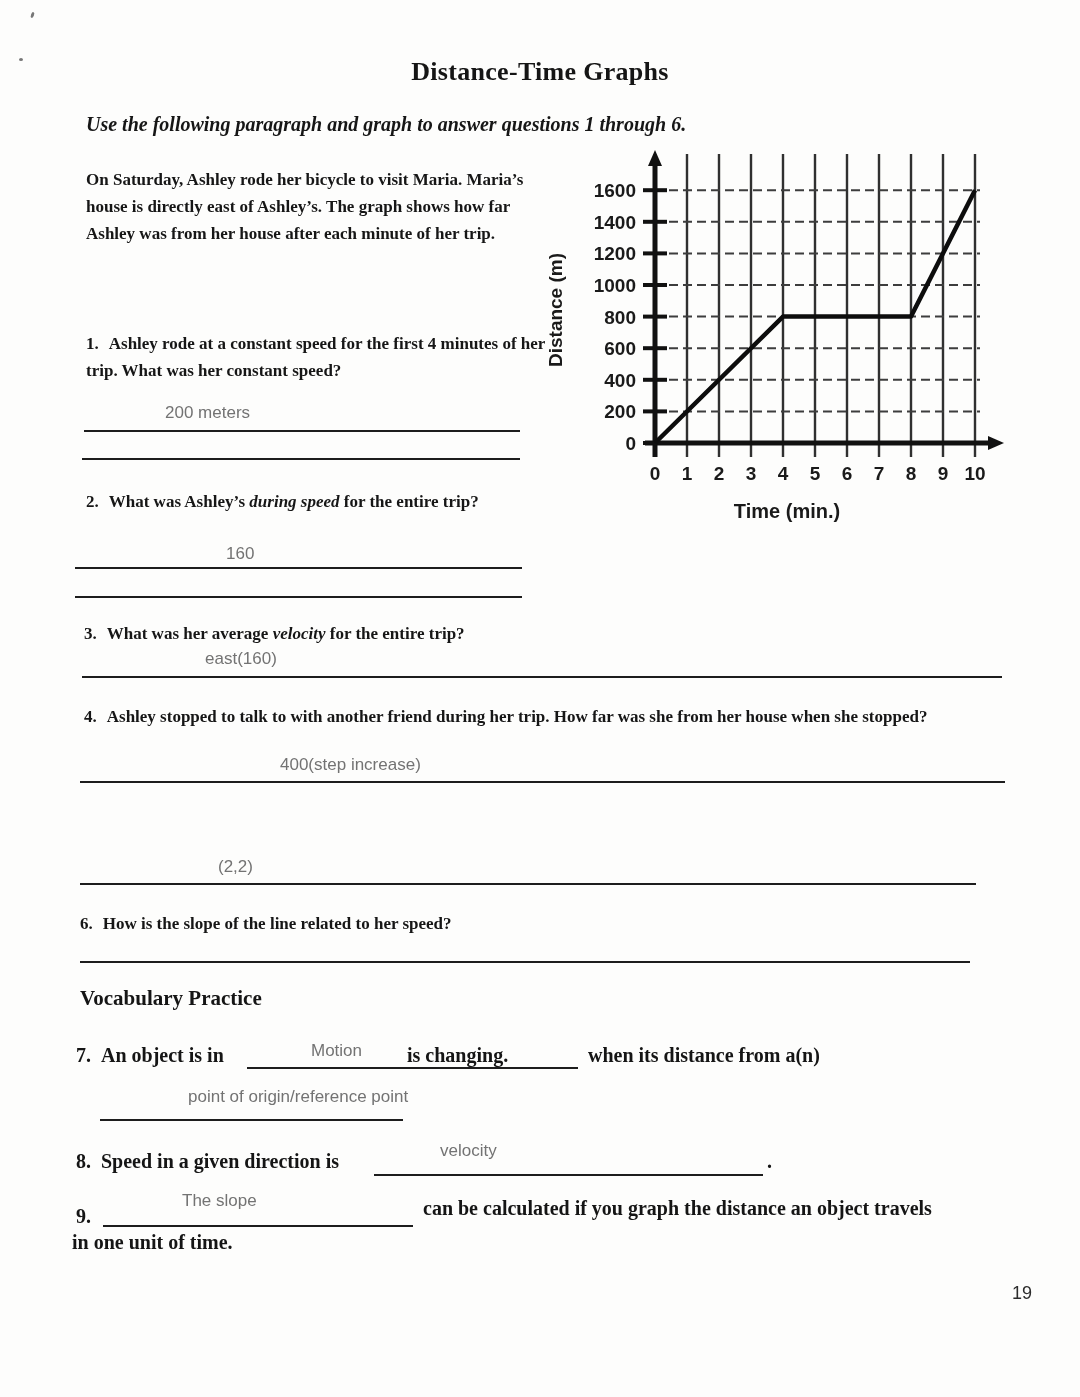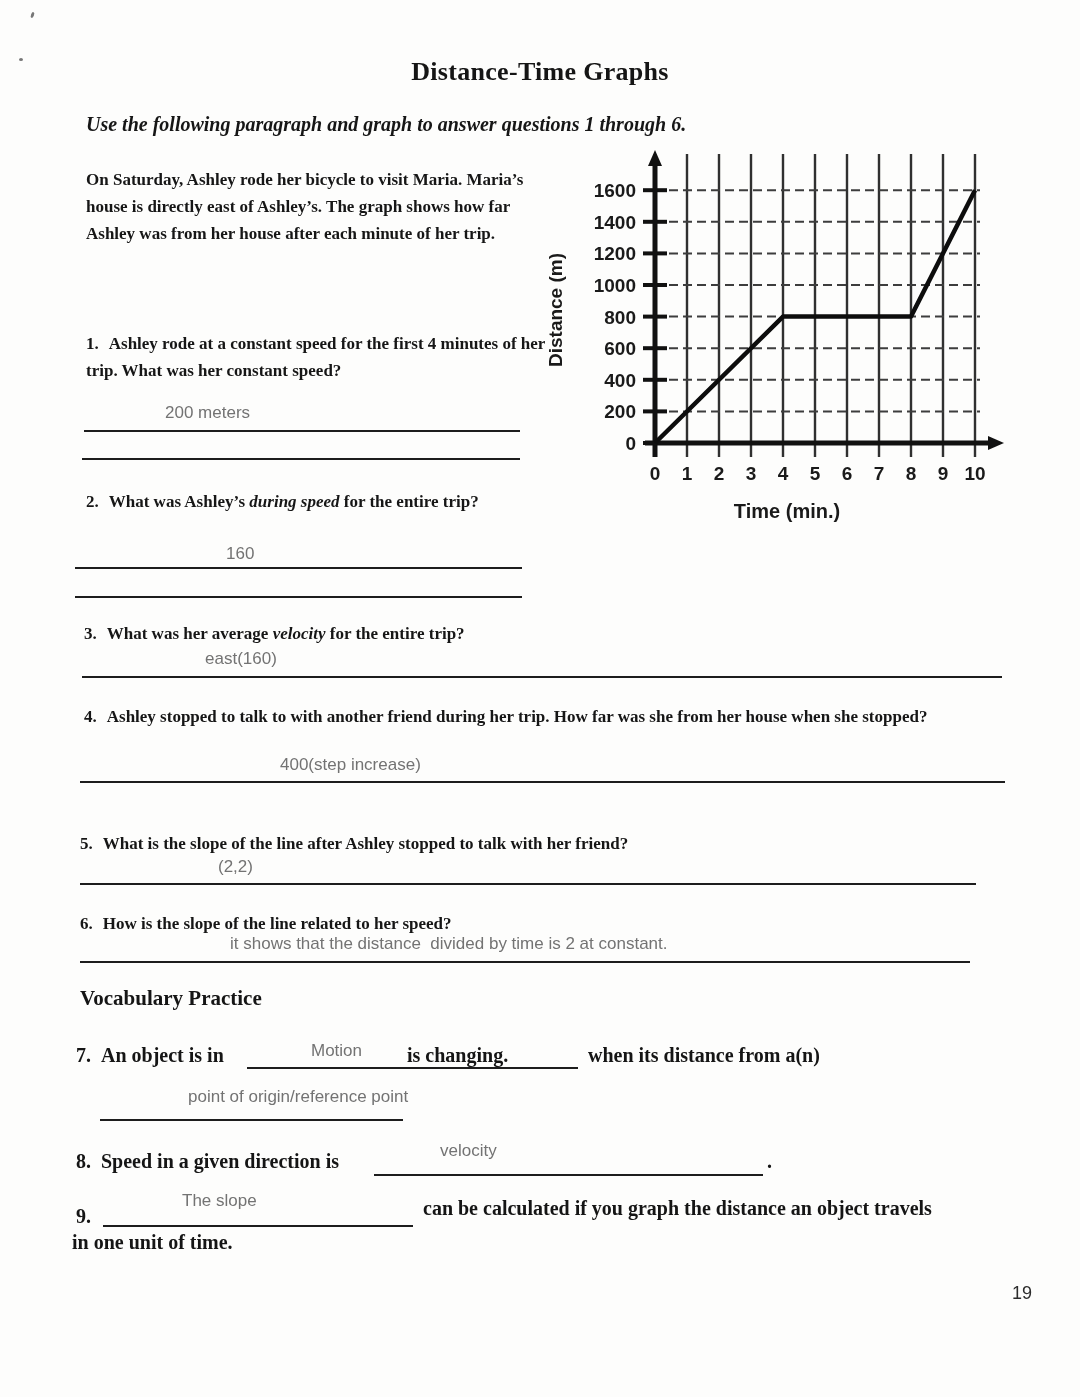--- a/index.html
+++ b/index.html
@@ -166,30 +166,26 @@
   </div>
   <div class="answer a3">east(160)</div>
   <div class="ans-line l3"></div>
 
   <div class="q q4 ser">
     <span class="qnum">4.</span><span>Ashley stopped to talk to with another friend during her trip.  How far was she from her house when she stopped?</span>
   </div>
   <div class="answer a4">400(step increase)</div>
   <div class="ans-line l4"></div>
 
-  <div class="q q5 ser">
-    <span class="qnum">5.</span><span>What is the slope of the line after Ashley stopped to talk with her friend?</span>
-  </div>
   <div class="answer a5">(2,2)</div>
   <div class="ans-line l5"></div>
 
   <div class="q q6 ser">
     <span class="qnum">6.</span><span>How is the slope of the line related to her speed?</span>
   </div>
-  <div class="answer a6">it shows that the distance  divided by time is 2 at constant.</div>
   <div class="ans-line l6"></div>
 
   <div class="vocab-head">Vocabulary Practice</div>
 
   <span class="vtxt v7-lead"><span class="qnum">7.</span><span>An object is in</span></span>
   <div class="ans-line bl7a"></div>
   <div class="answer v7-ans1">Motion</div>
   <span class="vtxt v7-mid">when its distance from a(n)</span>
   <div class="ans-line bl7b"></div>
   <div class="answer v7-ans2">point of origin/reference point</div>

